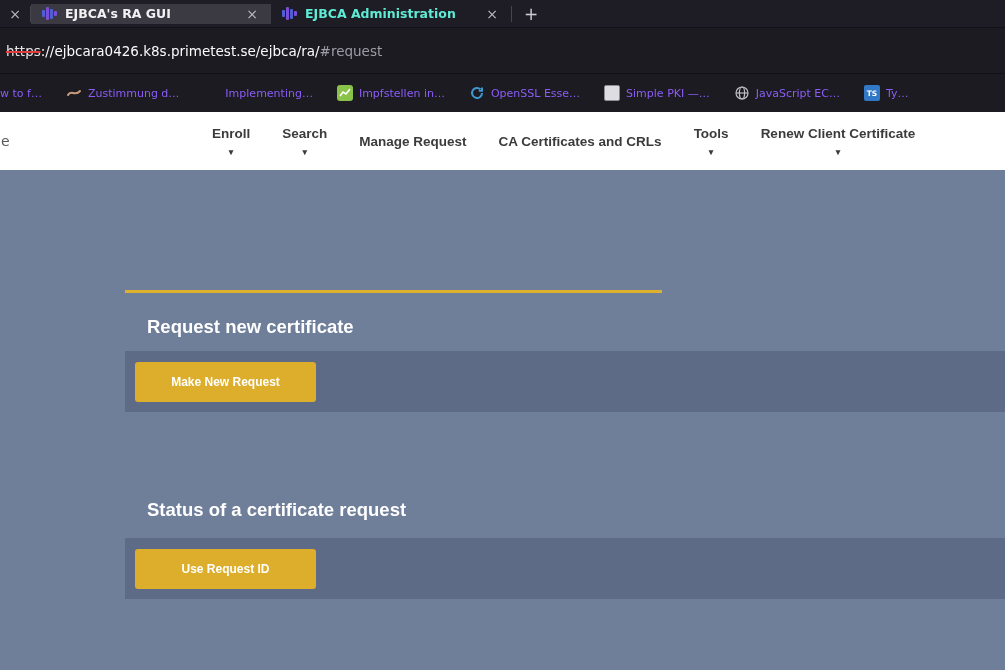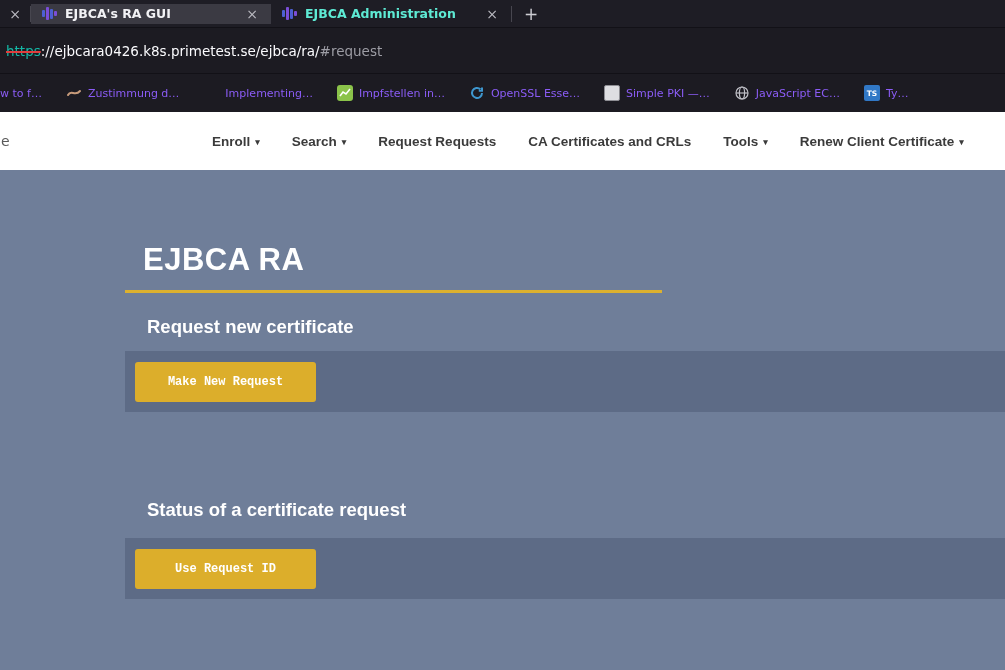--- a/index.html
+++ b/index.html
@@ -29,21 +29,21 @@
   .ejbca-fav i:nth-child(1){ height:7px;  background:#4d5fd3; }
   .ejbca-fav i:nth-child(2){ height:13px; background:#7b4ed8; }
   .ejbca-fav i:nth-child(3){ height:10px; background:#4d5fd3; }
   .ejbca-fav i:nth-child(4){ height:5px;  background:#7b4ed8; }
 
   
   .urlrow { position:absolute; top:29px; left:0; width:100%; height:45px;
             background:#1c1b22; display:flex; align-items:center; padding-left:6px;
             border-bottom:1px solid #121117; cursor:text; }
   .url { font-size:13.5px; white-space:nowrap; }
-  .url .scheme { color:#14b8a6; text-decoration:line-through;
+  .url .scheme { color:#e5e5e5; text-decoration:line-through;
                  text-decoration-color:#e03e3e; text-decoration-thickness:2px;text-align:right; }
   .url .rest { color:#fbfbfe; }
   .url .frag { color:#9d9da5; }
 
   
   .bmrow { position:absolute; top:75px; left:0; width:100%; height:36px;
            background:#1c1b22; display:flex; align-items:center; gap:24px;
            overflow:hidden; }
   .bookmark { display:flex; align-items:center; gap:6px; cursor:pointer; flex:none; }
   .bm-label { font-size:11px; color:#8b5cf6; white-space:nowrap; }
@@ -59,40 +59,40 @@
   .fav-ts { background:#3178c6; border-radius:2px; color:#fff; font-size:7.5px;
             font-weight:bold; }
 
   
   .sitenav { position:absolute; top:112px; left:0; width:100%; height:58px;
              background:#ffffff; display:flex; align-items:center; overflow:hidden; }
   .logo-frag { position:absolute; left:1px; color:#5a5a5a; font-size:14px; }
   .navlist { display:flex; align-items:center; gap:32px; padding-left:212px; white-space:nowrap; }
   .nav-item { display:flex; align-items:center; gap:5px; cursor:pointer;
               font-family:"Liberation Sans", sans-serif; font-size:13.5px;
-              font-weight:bold; color:#3b3b3b; }
+              font-weight:bold; color:#3b3b3b;flex-direction:column; }
   .caret { font-size:9px; color:#3b3b3b; position:relative; top:1px; }
 
   
   .content { position:absolute; top:170px; left:0; width:100%; height:500px;
              background:#6f7e99; font-family:"Liberation Sans", sans-serif; }
   .page-title { position:absolute; left:143px; top:242px; font-size:31px;
                 font-weight:bold; color:#ffffff; letter-spacing:0.5px; }
   .title-rule { position:absolute; left:125px; top:290px; width:537px; height:3px;
                 background:#dcb12f; }
   .sec-heading { position:absolute; left:147px; font-size:18.5px; font-weight:bold;
                  color:#ffffff; }
   .sec1-heading { top:316px; }
   .sec2-heading { top:499px; }
   .band { position:absolute; left:125px; width:880px; height:61px; background:#5d6b86; }
   .band1 { top:351px; }
   .band2 { top:538px; }
   .ybtn { position:absolute; left:10px; top:11px; width:181px; height:40px;
           background:#dcae2b; border:none; border-radius:3px; color:#ffffff;
-          font-family:Liberation Mono, monospace; font-size:12px; font-weight:bold;
+          font-family:Liberation Sans, sans-serif; font-size:12px; font-weight:bold;
           cursor:pointer; }
   .content-abs { position:absolute; top:-170px; left:0; width:100%; height:670px; }
 </style>
 </head>
 <body>
 
 <div class="browser">
 
   <div class="tabbar">
     <span class="stray-close">×</span>
@@ -204,39 +204,38 @@
     <div class="navlist">
       <div class="nav-item">
         <span>Enroll</span>
         <span class="caret">▾</span>
       </div>
       <div class="nav-item">
         <span>Search</span>
         <span class="caret">▾</span>
       </div>
       <div class="nav-item">
-        <span>Request Requests</span>
+        <span>Manage Request</span>
       </div>
       <div class="nav-item">
         <span>CA Certificates and CRLs</span>
       </div>
       <div class="nav-item">
         <span>Tools</span>
         <span class="caret">▾</span>
       </div>
       <div class="nav-item">
         <span>Renew Client Certificate</span>
         <span class="caret">▾</span>
       </div>
     </div>
   </div>
 
   <div class="content">
     <div class="content-abs">
-      <div class="page-title">EJBCA RA</div>
       <div class="title-rule"></div>
 
       <div class="sec-heading sec1-heading">Request new certificate</div>
       <div class="band band1">
         <button class="ybtn">Make New Request</button>
       </div>
 
       <div class="sec-heading sec2-heading">Status of a certificate request</div>
       <div class="band band2">
         <button class="ybtn">Use Request ID</button>

